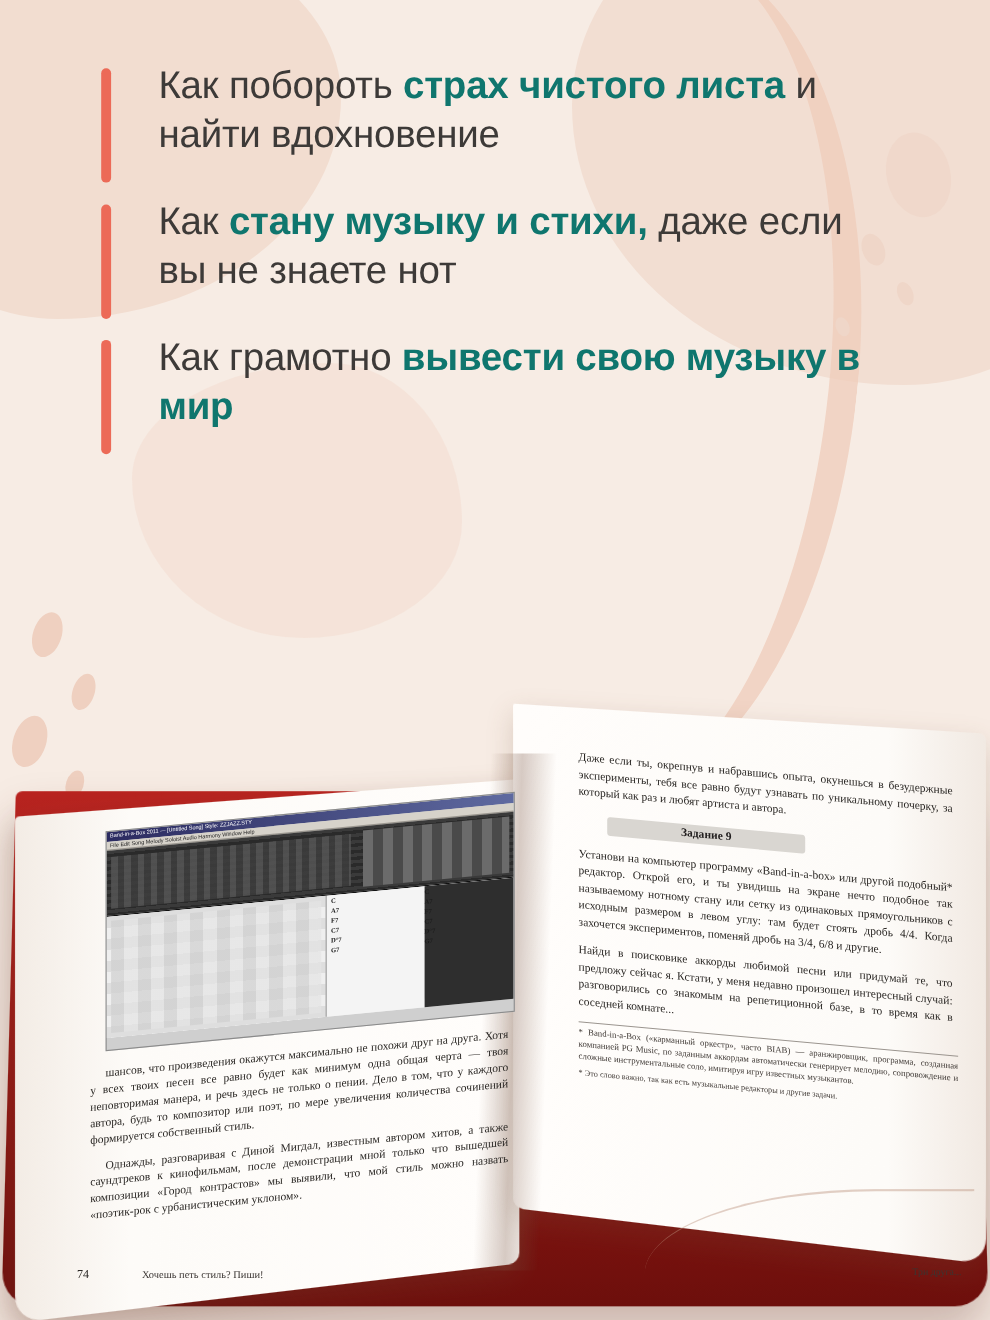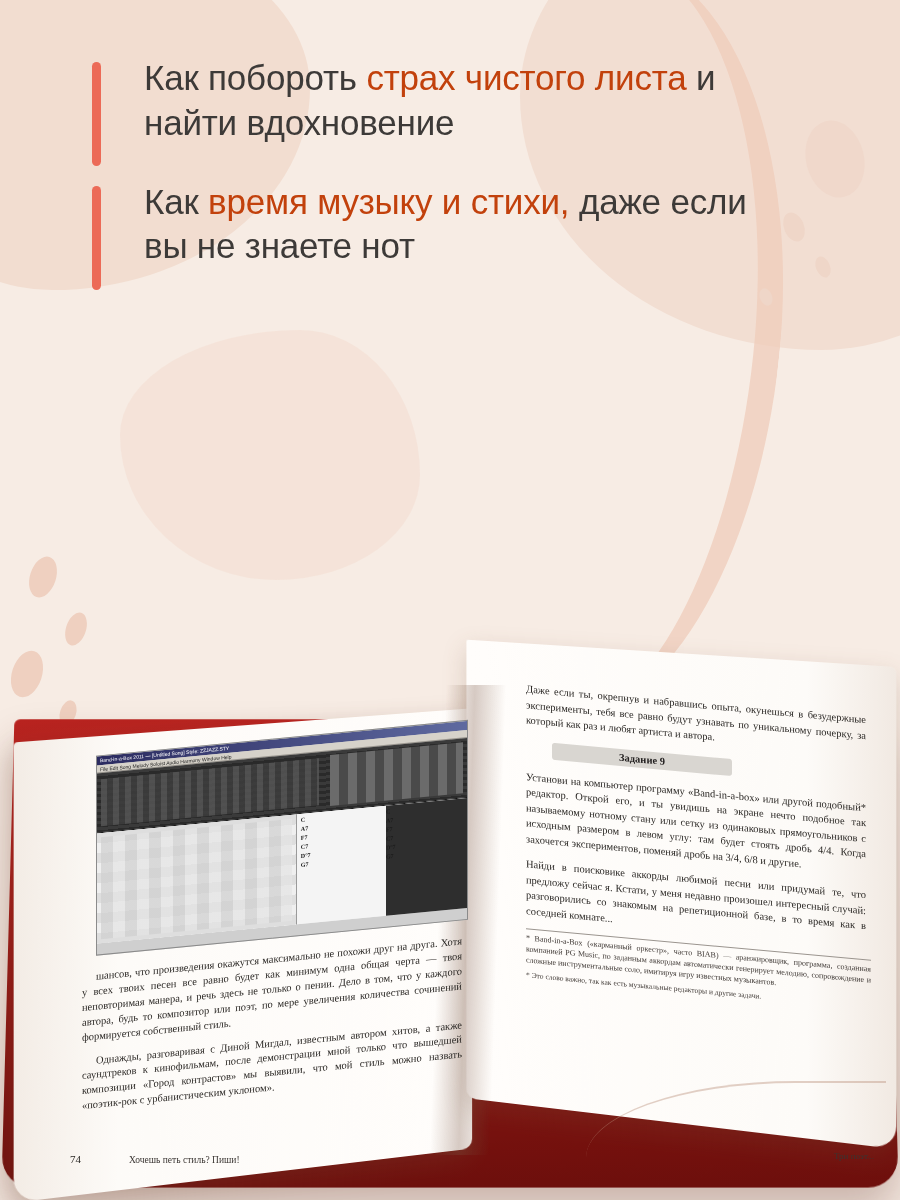--- a/index.html
+++ b/index.html
@@ -86,21 +86,21 @@
     border-radius: 5px;
     background: #ec6a57;
   }
   .bullet-text {
     font-size: 35px;
     line-height: 1.28;
     color: #3d3a38;
     font-weight: 400;
     letter-spacing: -0.2px;
   }
-  .bullet-text b { font-weight: 400; color: #c2410c; margin-top: 41px; }
+  .bullet-text b { font-weight: 700; color: #0f766e; margin-top: 41px; }
 
   
   .book-wrap {
     position: absolute;
     left: 0;
     top: 575px;
     width: 900px;
     height: 625px;
     overflow: hidden;
     z-index: 4;
@@ -331,25 +331,31 @@
   <div class="bullet">
     <div class="bar" style="height:104px"></div>
     <div class="bullet-text">
       <span>Как побороть </span><b>страх чистого листа</b><span> и найти вдохновение</span>
     </div>
   </div>
 
   <div class="bullet">
     <div class="bar" style="height:104px"></div>
     <div class="bullet-text">
-      <span>Как </span><b>время музыку и стихи,</b><span> даже если вы не знаете нот</span>
+      <span>Как </span><b>стану музыку и стихи,</b><span> даже если вы не знаете нот</span>
     </div>
   </div>
 
 
+  <div class="bullet">
+    <div class="bar" style="height:104px"></div>
+    <div class="bullet-text">
+      <span>Как грамотно </span><b>вывести свою музыку в мир</b>
+    </div>
+  </div>
 
 </div>
 
 <div class="book-wrap">
   <div class="book">
 
     <div class="cover"></div>
     <div class="page-left"></div>
     <div class="page-right"></div>
     <div class="spine-shadow"></div>
@@ -403,17 +409,17 @@
 
       <div class="rp-text">
         <p>Установи на компьютер программу «Band-in-a-box» или другой подобный* редактор. Открой его, и ты увидишь на экране нечто подобное так называемому нотному стану или сетку из одинаковых прямоугольников с исходным размером в левом углу: там будет стоять дробь 4/4. Когда захочется экспериментов, поменяй дробь на 3/4, 6/8 и другие.</p>
         <p>Найди в поисковике аккорды любимой песни или придумай те, что предложу сейчас я. Кстати, у меня недавно произошел интересный случай: разговорились со знакомым на репетиционной базе, в то время как в соседней комнате...</p>
       </div>
 
       <div class="rp-note">* Band-in-a-Box («карманный оркестр», часто BIAB) — аранжировщик, программа, созданная компанией PG Music, по заданным аккордам автоматически генерирует мелодию, сопровождение и сложные инструментальные соло, имитируя игру известных музыкантов.</div>
       <div class="rp-note rp-smallnote" style="border-top:none;padding-top:0;margin-top:4px">* Это слово важно, так как есть музыкальные редакторы и другие задачи.</div>
     </div>
 
-    <div class="rp-foot">Три поэт...</div>
+    <div class="rp-foot">Три друга...</div>
 
     <div class="page-curve"></div>
   </div>
 </div>
 
 </body></html>

